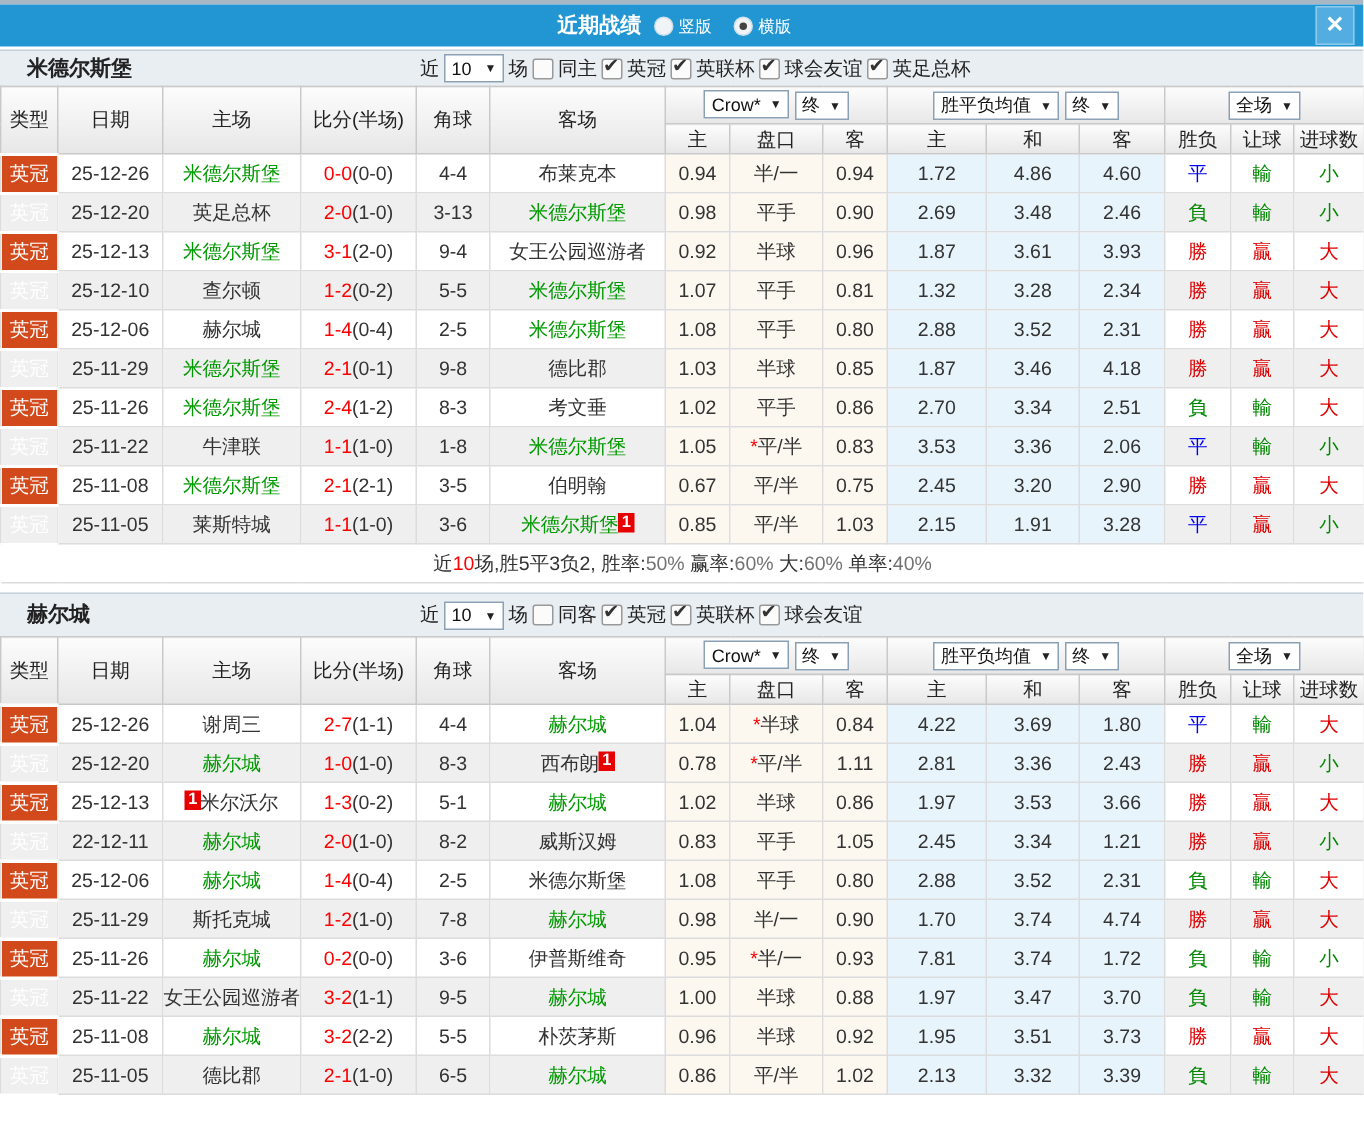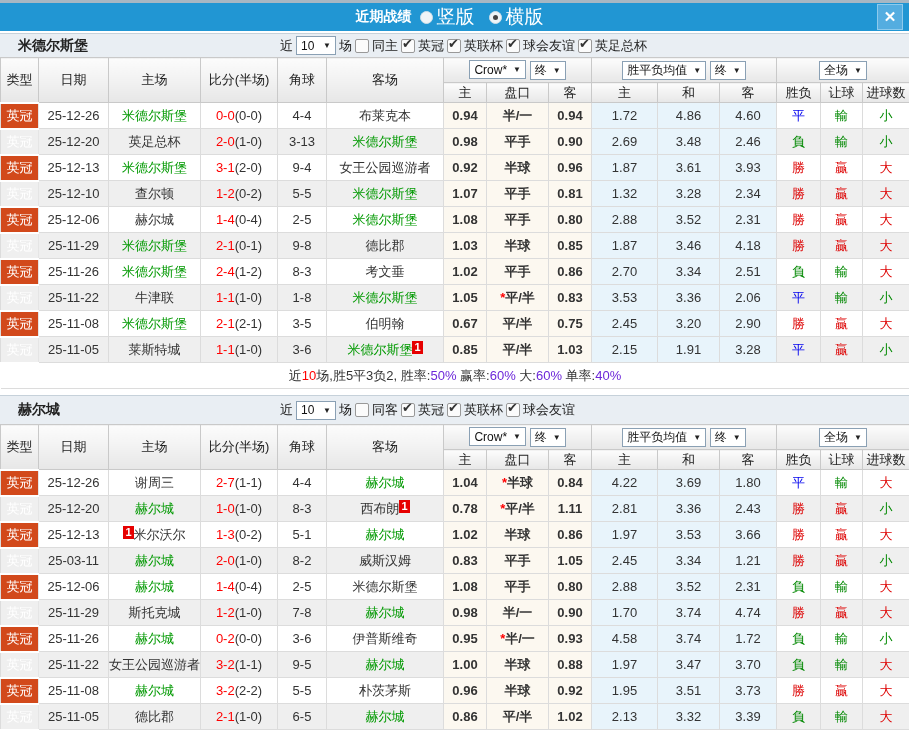--- a/index.html
+++ b/index.html
@@ -5,21 +5,21 @@
   * { margin:0; padding:0; box-sizing:border-box; }
   body { background:#fff; font-family:"Liberation Sans","DejaVu Sans",sans-serif; }
   .popup { width:909px; height:754px; overflow:hidden; background:#fff; position:relative; }
 
   .top-strip { height:3px; background:#a7b7c3; }
   .titlebar { height:28px; background:#2196d3; display:flex; align-items:center; justify-content:center; position:relative; }
   .titlebar .title { color:#fff; font-weight:bold; font-size:14px; margin-right:8px; }
   .radio-group { display:flex; align-items:center; gap:4px; }
   .radio { display:inline-block; width:13px; height:13px; border-radius:50%; background:#f0f4f7; border:1px solid #cfe0ea; position:relative; cursor:pointer; }
   .radio.selected::after { content:""; position:absolute; left:3px; top:3px; width:5px; height:5px; border-radius:50%; background:#444; }
-  .radio-label { color:#fff; font-size:19px; margin-right:10px; }
+  .radio-label { color:#fff; font-size:11px; margin-right:10px; }
   .close-btn { position:absolute; right:6px; top:1px; width:26px; height:26px; background:#54ade0; border:1px solid #8ecaec; color:#fff; font-size:15px; font-weight:bold; line-height:24px; text-align:center; cursor:pointer; padding:0; }
 
   .gap { height:2px; background:#fff; }
 
   .band { height:24px; background:#e9eef3; border-top:1px solid #c6d1da; display:flex; align-items:center; }
   .section2 { margin-top:6px; }
   .section2 .band { height:29px; }
   .band .team { margin-left:18px; font-weight:bold; font-size:14px; color:#222; width:262px; }
   .filters { display:flex; align-items:center; font-size:13px; color:#222; gap:3px; }
 
@@ -30,33 +30,33 @@
   .checkbox { display:inline-block; width:14px; height:14px; background:#fbfbfb; border:1px solid #999; border-radius:2px; position:relative; cursor:pointer; vertical-align:-2px; }
   .checkbox .check { position:absolute; left:0; top:-3px; font-size:13px; color:#333; line-height:14px; }
 
   table { width:909px; border-collapse:collapse; table-layout:fixed; font-size:13px; }
   th { background:linear-gradient(#fcfcfc,#e7e7e7); border:1px solid #c9c9c9; font-weight:normal; color:#222; }
   .th-row1 th { height:25px; }
   .th-row2 th { height:20px; }
   td { border:1px solid #dcdcdc; text-align:center; height:26px; color:#333; overflow:hidden; white-space:nowrap; }
   tr.alt td { background:#efefef; }
   td.league { background:#d2491b; color:#fff; border-top:2px solid #fff; border-bottom:1px solid #fff; border-right:1px solid #e5e5e5; font-size:13px; }
-  td.cream, tr.alt td.cream { background:#fcf8f0;font-weight:bold; }
+  td.cream, tr.alt td.cream { background:#fcf8f0; }
   td.lblue, tr.alt td.lblue { background:#e8f4fb; }
   .green-team { color:#009900; }
   .ft { color:#ff0000; }
   .ht { color:#333; }
   .star { color:#ff0000; }
   .res-r { color:#dd0000; }
   .res-g { color:#008800; }
   .res-b { color:#0000ee; }
   .badge { display:inline-block; background:#e60000; color:#fff; font-size:11px; font-weight:bold; line-height:13px; padding:0 2px; vertical-align:3px; }
   tr.summary td { background:#fff; height:26px; font-size:13px; border-left:none; border-right:none; }
   .sum-r { color:#ff0000; }
-  .sum-b { color:#6d28d9;margin-top:16px; }
+  .sum-b { color:#737373;margin-top:16px; }
 </style>
 </head>
 <body>
 
 <div class="popup">
   <div class="top-strip"></div>
   <div class="titlebar">
     <span class="title">近期战绩</span>
     <span class="radio-group" id="radio-group">
         <span class="radio"></span>
@@ -462,21 +462,21 @@
               <td class="cream">0.86</td>
               <td class="lblue">1.97</td>
               <td class="lblue">3.53</td>
               <td class="lblue">3.66</td>
               <td class="res-r">勝</td>
               <td class="res-r">贏</td>
               <td class="res-r">大</td>
             </tr>
             <tr class="alt">
               <td class="league">英冠</td>
-              <td>25-03-11</td>
+              <td>22-12-11</td>
               <td><span class="green-team">赫尔城</span></td>
               <td><span class="ft">2-0</span><span class="ht">(1-0)</span></td>
               <td>8-2</td>
               <td><span>威斯汉姆</span></td>
               <td class="cream">0.83</td>
               <td class="cream"><span>平手</span></td>
               <td class="cream">1.05</td>
               <td class="lblue">2.45</td>
               <td class="lblue">3.34</td>
               <td class="lblue">1.21</td>
@@ -521,21 +521,21 @@
             <tr>
               <td class="league">英冠</td>
               <td>25-11-26</td>
               <td><span class="green-team">赫尔城</span></td>
               <td><span class="ft">0-2</span><span class="ht">(0-0)</span></td>
               <td>3-6</td>
               <td><span>伊普斯维奇</span></td>
               <td class="cream">0.95</td>
               <td class="cream"><span class="star">*</span><span>半/一</span></td>
               <td class="cream">0.93</td>
-              <td class="lblue">4.58</td>
+              <td class="lblue">7.81</td>
               <td class="lblue">3.74</td>
               <td class="lblue">1.72</td>
               <td class="res-g">負</td>
               <td class="res-g">輸</td>
               <td class="res-g">小</td>
             </tr>
             <tr class="alt">
               <td class="league">英冠</td>
               <td>25-11-22</td>
               <td><span>女王公园巡游者</span></td>

